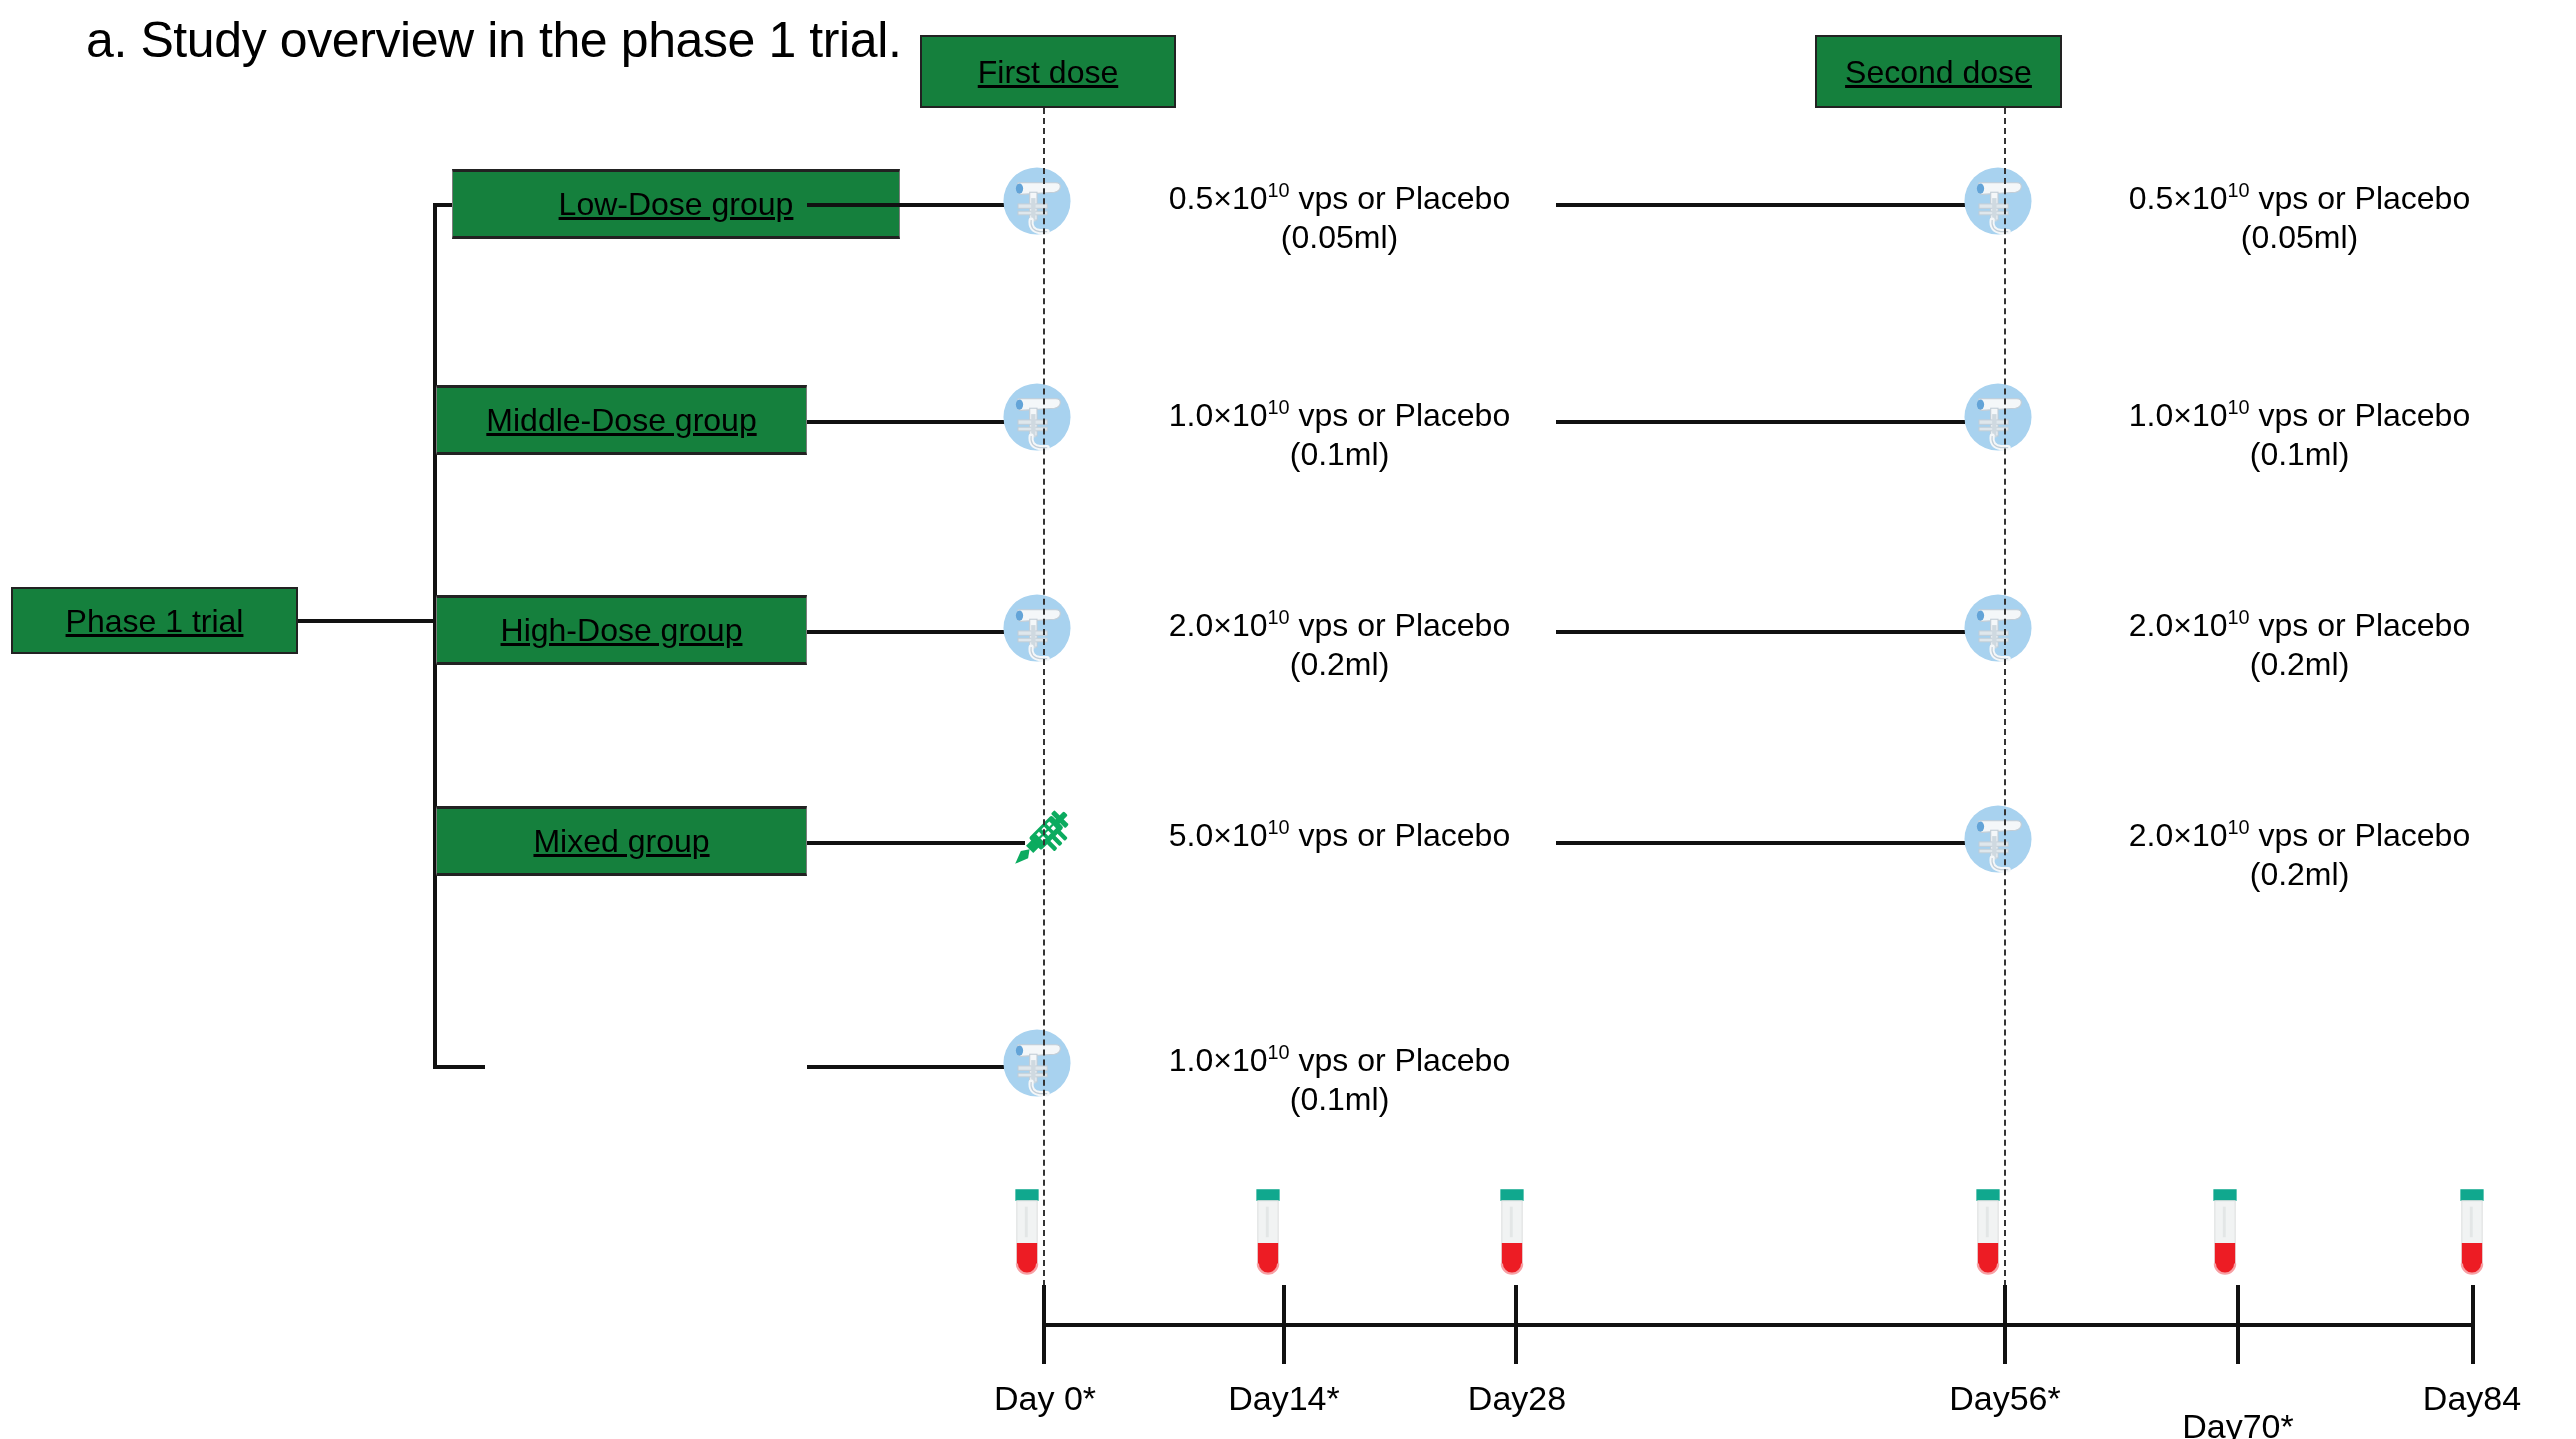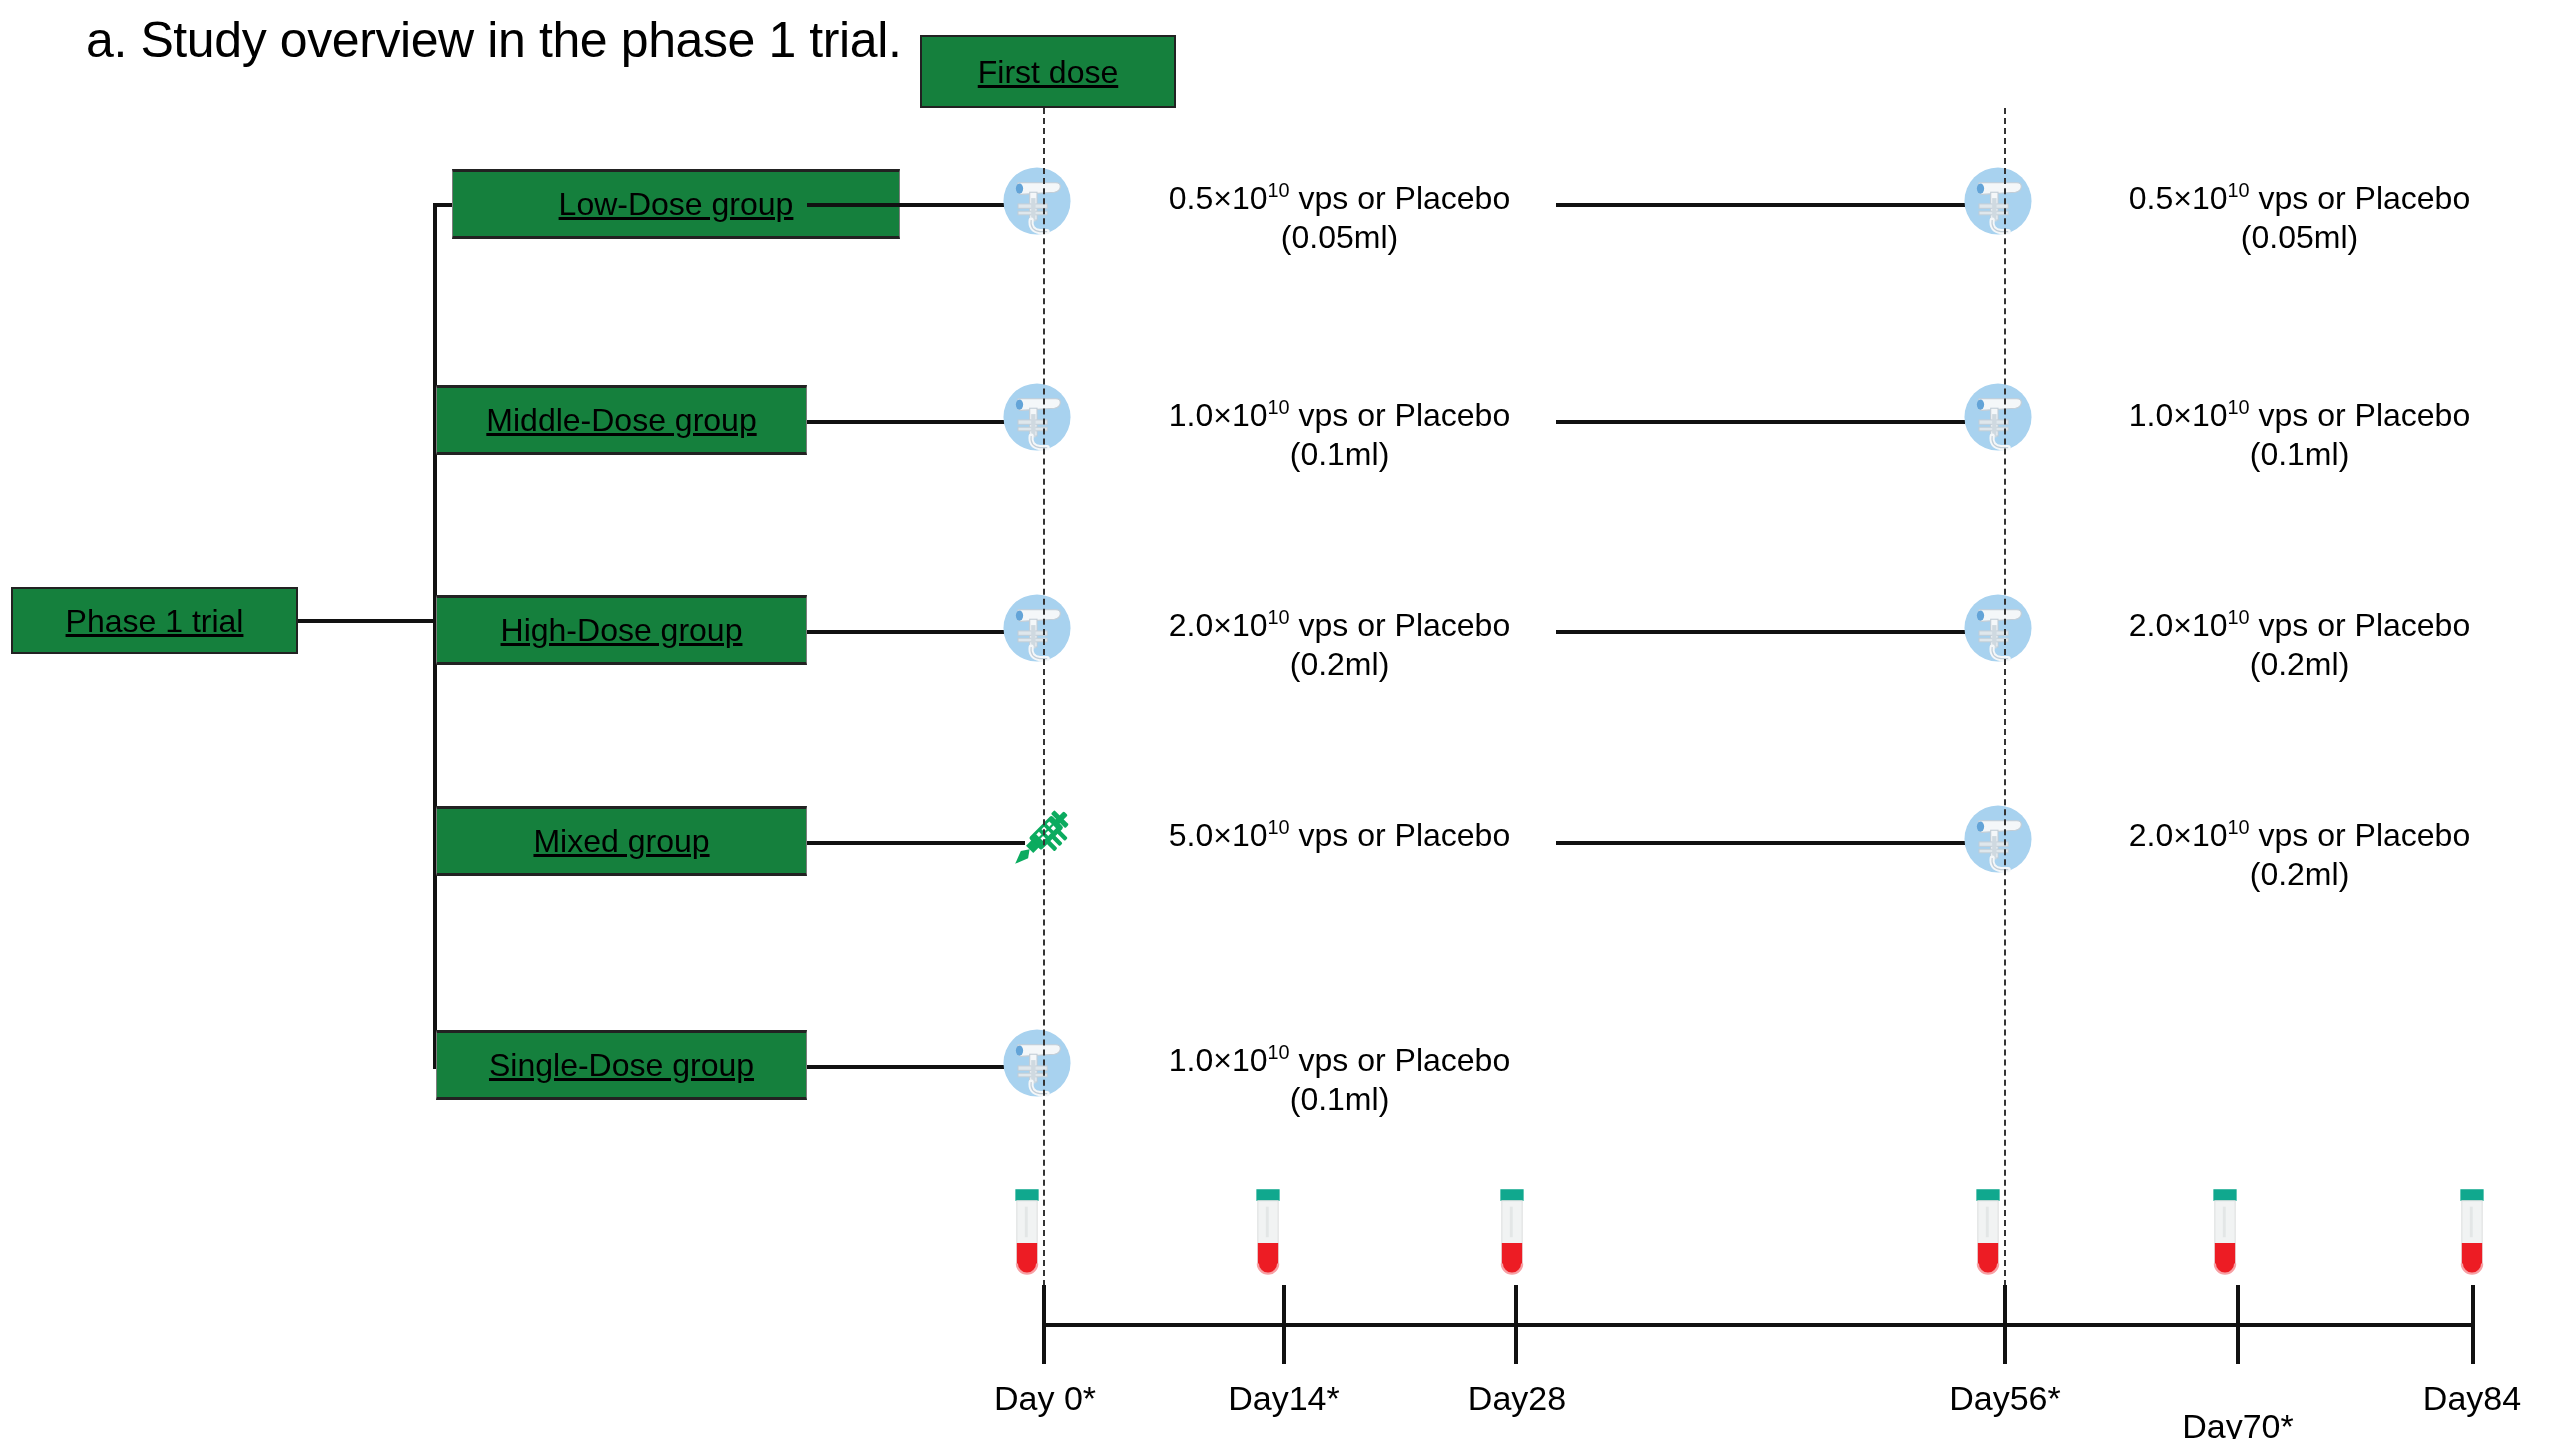--- a/index.html
+++ b/index.html
@@ -61,20 +61,23 @@
 </style>
 </head>
 <body>
 
 <div id="stage">
 
   <div class="fig-title">a. Study overview in the phase 1 trial.</div>
 
   <div class="box plainborder" style="left:920px;top:35px;width:256px;height:73px;">
     <span>First dose</span>
+  </div>
+  <div class="box plainborder" style="left:1815px;top:35px;width:247px;height:73px;">
+    <span>Second  dose</span>
   </div>
 
   <div class="box plainborder" style="left:11px;top:587px;width:287px;height:67px;">
     <span>Phase 1 trial</span>
   </div>
 
   <div class="hline" style="left:298px;top:619px;width:138px;"></div>
 
   <div class="vline" style="left:433px;top:203px;height:865px;"></div>
 
@@ -287,23 +290,20 @@
   </div>
 
   <div class="dosetext" style="left:2045px;top:816px;width:509px;">
     <span>
       <span>2.0</span><span>×</span><span>10</span><sup>10</sup> <span>vps or Placebo</span>
     </span>
     <span class="l2">(0.2ml)</span>
   </div>
 
   <div class="hline" style="left:433px;top:1065px;width:52px;"></div>
-  <div class="box" style="left:436px;top:1030px;width:371px;height:70px;">
-    <span>Single-Dose group</span>
-  </div>
   <div class="hline" style="left:807px;top:1065px;width:207px;"></div>
 
   <div class="spray" style="left:1002px;top:1028px;">
     <svg viewBox="0 0 96 96" aria-hidden="true">
       <circle cx="48" cy="48" r="46" fill="#a8d2ef"></circle>
       <path d="M86 40 q10 8 0 16 z" fill="#a8d2ef"></path>
       <path d="M22 23 h52 q6 0 6 5 q0 6 -8 8 l-46 3 q-5 0 -5 -8 q0 -8 1 -8 z" fill="#f4f7f9" stroke="#c2cdd6" stroke-width="1.6"></path>
       <ellipse cx="24" cy="31" rx="5" ry="7" fill="#63a4d8"></ellipse>
       <rect x="38" y="36" width="10" height="38" fill="#f4f7f9" stroke="#c2cdd6" stroke-width="1.5"></rect>
       <rect x="22" y="52" width="40" height="6" fill="#dfe7ec" stroke="#c2cdd6" stroke-width="1.3"></rect>

